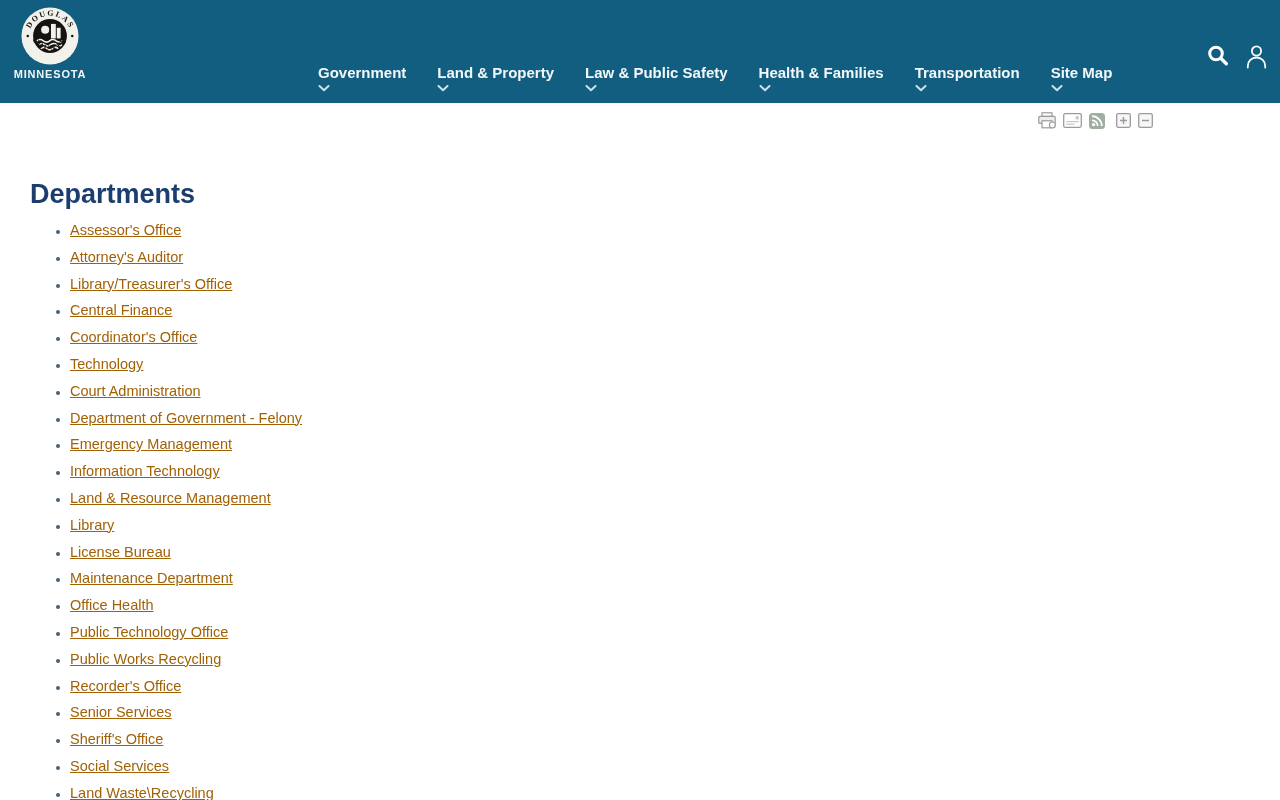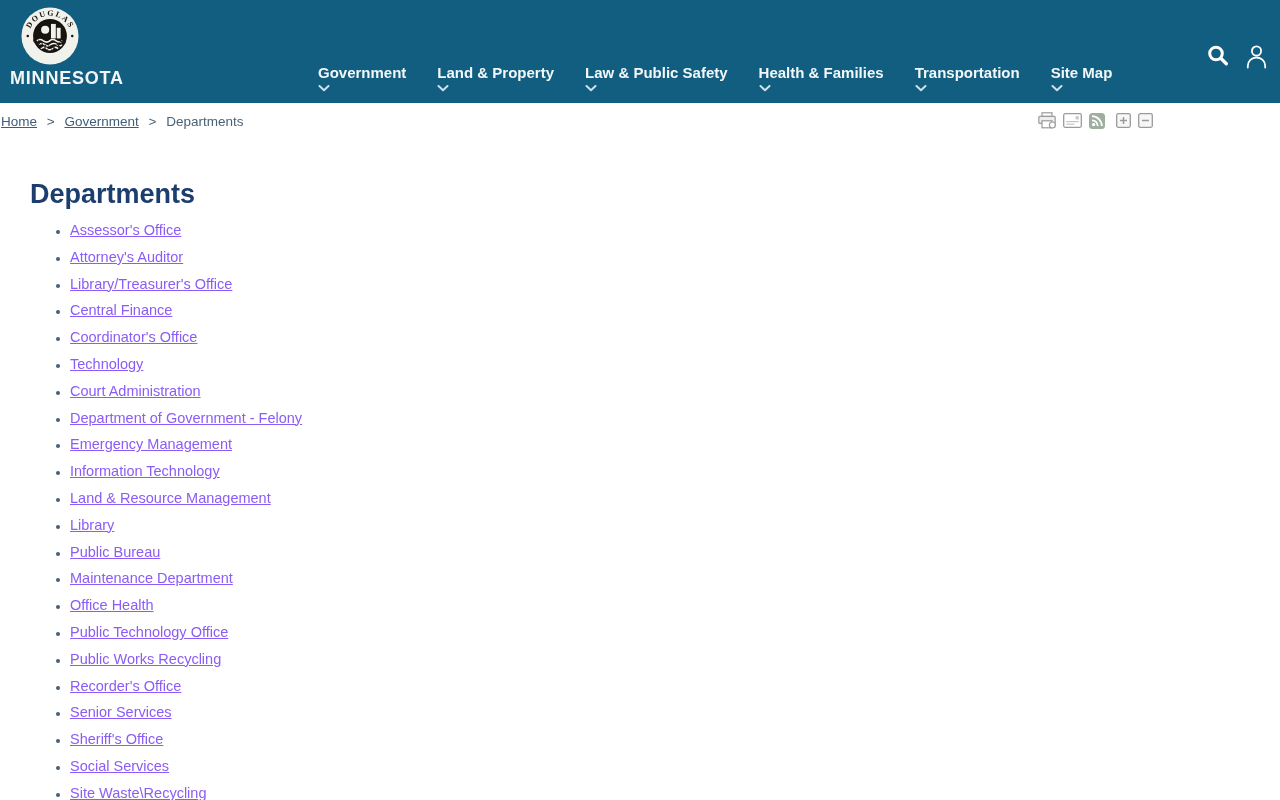--- a/index.html
+++ b/index.html
@@ -18,21 +18,21 @@
     background:#125e81;
   }
   .logo-block {
     position:absolute; left:10px; top:7px; width:80px;
     text-align:center; cursor:pointer;
   }
   .logo-seal { display:block; margin:0 auto; }
   .logo-state {
     margin-top:3px;
     color:#f2f6f8;
-    font-size:18px;
+    font-size:11px;
     font-weight:600;
     letter-spacing:0.8px;
   }
 
   .main-nav {
     position:absolute; left:318px; top:64px;
     display:flex; gap:31px; align-items:flex-start;
   }
   .nav-item {
     display:flex; flex-direction:column; align-items:flex-start;
@@ -83,21 +83,21 @@
     list-style:disc;
   }
   .dept-list li {
     font-size:14.5px;
     line-height:17.8px;
     margin-bottom:9px;
     color:#44607a;
   }
   .dept-list li::marker { color:#44607a; font-size:12px; }
   .dept-list a {
-    color:#8b5cf6; text-decoration:underline; cursor:pointer;
+    color:#a16207; text-decoration:underline; cursor:pointer;
   }
 </style>
 </head>
 <body>
 
 <header class="site-header">
 
   <div class="logo-block">
     <svg class="logo-seal" width="58" height="58" viewBox="0 0 60 60">
       <circle cx="30" cy="30" r="29.5" fill="#f2f2ec"></circle>
@@ -167,27 +167,20 @@
       <line x1="13.8" y1="14.3" x2="19.3" y2="19.8" stroke="#ffffff" stroke-width="3.4" stroke-linecap="round"></line>
     </svg>
     <svg class="hicon" width="23" height="25" viewBox="0 0 23 25">
       <circle cx="11.5" cy="7" r="4.6" fill="none" stroke="#ffffff" stroke-width="1.8"></circle>
       <path d="M2.8 23.5 v-1.6 a8.7 8.4 0 0 1 17.4 0 v1.6" fill="none" stroke="#ffffff" stroke-width="1.8" stroke-linecap="round"></path>
     </svg>
   </div>
 </header>
 
 <div class="breadcrumb-row">
-  <nav class="breadcrumb">
-    <a>Home</a>
-    <span class="sep">&gt;</span>
-    <a>Government</a>
-    <span class="sep">&gt;</span>
-    <span class="current">Departments</span>
-  </nav>
 
   <div class="page-tools">
     <svg class="tool" width="18" height="17" viewBox="0 0 18 17">
       <rect x="4" y="0.8" width="10" height="3.6" fill="#ffffff" stroke="#9b9b9b" stroke-width="1.2"></rect>
       <rect x="0.8" y="4.4" width="16.4" height="7" rx="1" fill="#ededed" stroke="#9b9b9b" stroke-width="1.2"></rect>
       <rect x="4" y="8.8" width="10" height="7" fill="#ffffff" stroke="#9b9b9b" stroke-width="1.2"></rect>
       <circle cx="14.4" cy="13" r="3" fill="#ffffff" stroke="#9b9b9b" stroke-width="1.2"></circle>
     </svg>
     <svg class="tool" width="19" height="15" viewBox="0 0 19 15">
       <rect x="0.7" y="0.7" width="17.6" height="13.6" rx="1.5" fill="#ffffff" stroke="#9b9b9b" stroke-width="1.3"></rect>
@@ -246,21 +239,21 @@
       <li>
         <a>Information Technology</a>
       </li>
       <li>
         <a>Land &amp; Resource Management</a>
       </li>
       <li>
         <a>Library</a>
       </li>
       <li>
-        <a>Public Bureau</a>
+        <a>License Bureau</a>
       </li>
       <li>
         <a>Maintenance Department</a>
       </li>
       <li>
         <a>Office Health</a>
       </li>
       <li>
         <a>Public Technology Office</a>
       </li>
@@ -273,16 +266,16 @@
       <li>
         <a>Senior Services</a>
       </li>
       <li>
         <a>Sheriff's Office</a>
       </li>
       <li>
         <a>Social Services</a>
       </li>
       <li>
-        <a>Site Waste\Recycling</a>
+        <a>Land Waste\Recycling</a>
       </li>
   </ul>
 </main>
 
 </body></html>

